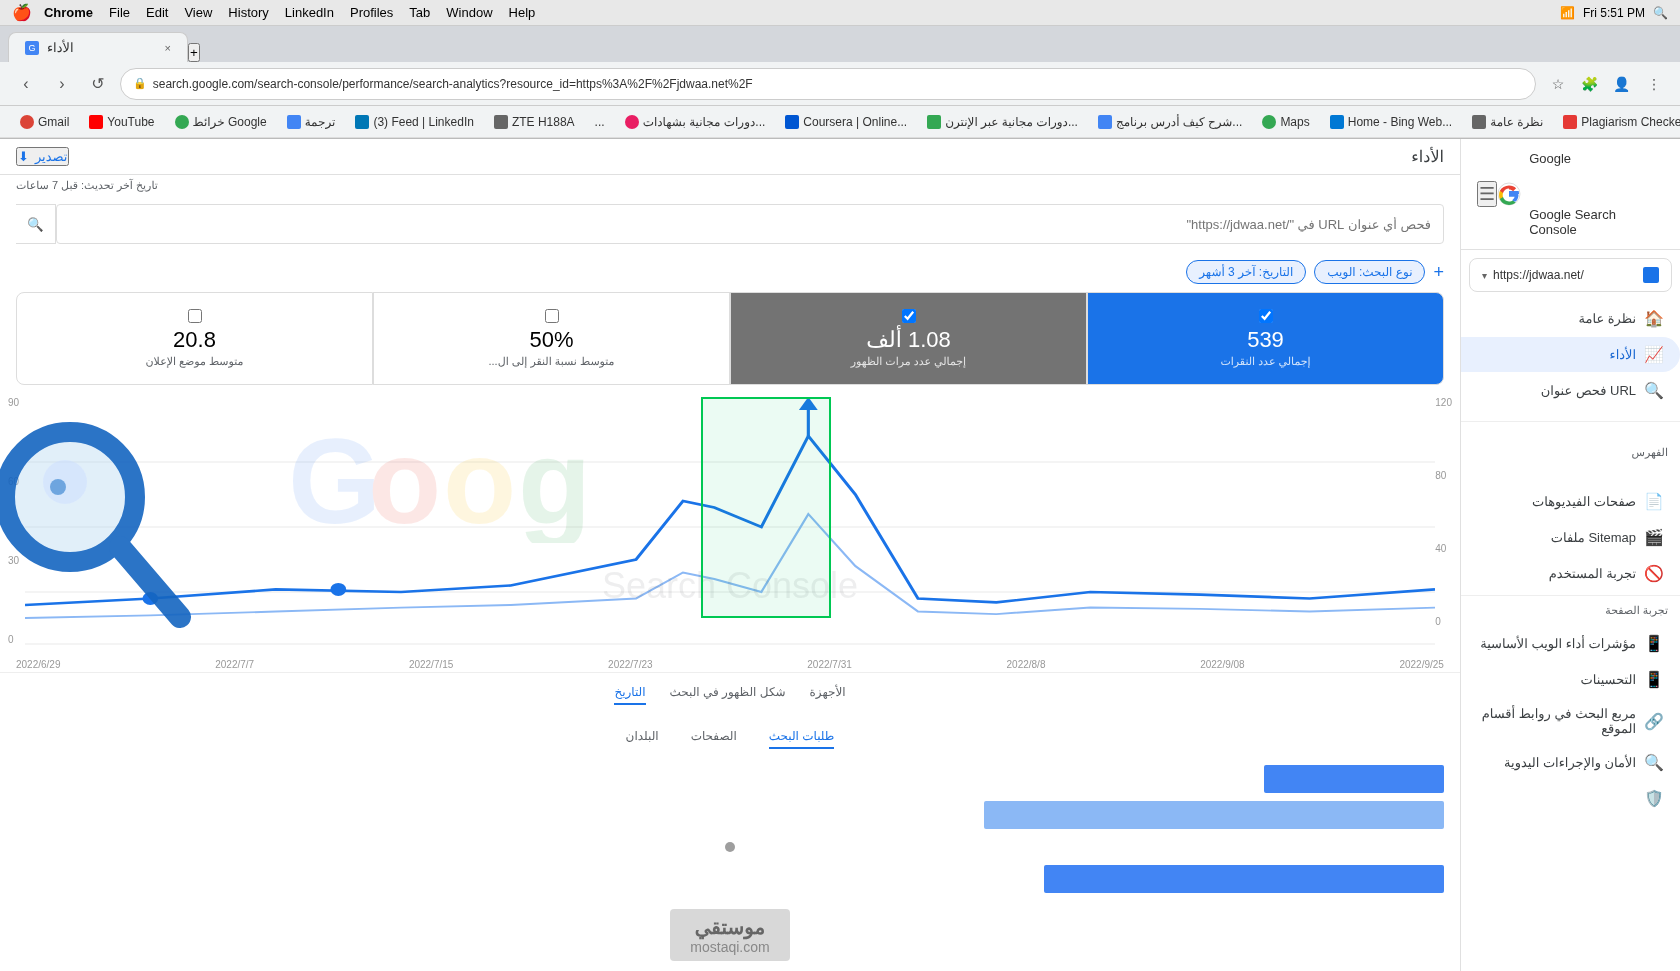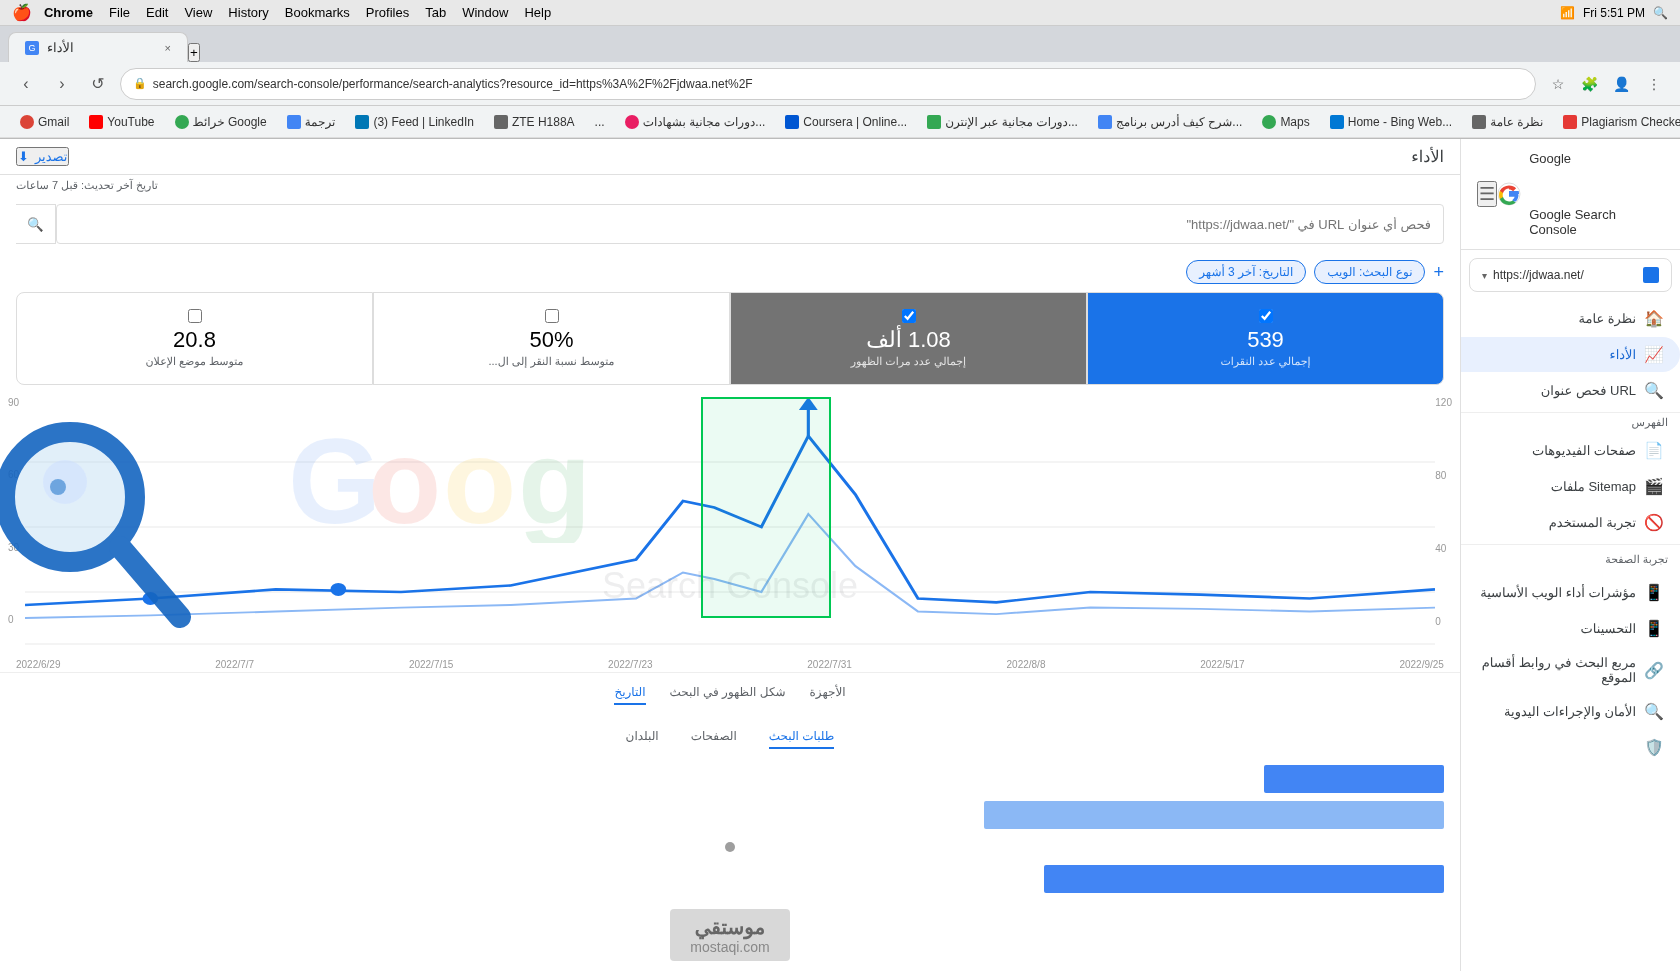--- a/index.html
+++ b/index.html
@@ -111,21 +111,21 @@
 <body>
 
 <div class="mac-menubar">
   <span class="apple">🍎</span>
   <div class="menu-items">
     <span class="menu-item bold">Chrome</span>
     <span class="menu-item">File</span>
     <span class="menu-item">Edit</span>
     <span class="menu-item">View</span>
     <span class="menu-item">History</span>
-    <span class="menu-item">Bookmarks</span>
+    <span class="menu-item">LinkedIn</span>
     <span class="menu-item">Profiles</span>
     <span class="menu-item">Tab</span>
     <span class="menu-item">Window</span>
     <span class="menu-item">Help</span>
   </div>
   <div class="right-icons">
     <span>📶</span>
     <span>Fri 5:51 PM</span>
     <span>🔍</span>
   </div>
@@ -280,21 +280,21 @@
         <div class="metric-checkbox">
           <input type="checkbox" class="metric-cb" style="">
         </div>
         <div class="metric-value">20.8</div>
         <div class="metric-label">متوسط موضع الإعلان</div>
       </div>
     </div>
 
     <div class="chart-area" style="position:relative;">
 
-      <div style="position:absolute;left:8px;top:0;bottom:32px;display:flex;flex-direction:column;justify-content:space-between;font-size:10px;color:#999;">
+      <div style="position:absolute;left:8px;top:0;bottom:12px;display:flex;flex-direction:column;justify-content:space-between;font-size:10px;color:#999;">
         <span>90</span>
         <span>60</span>
         <span>30</span>
         <span>0</span>
       </div>
 
       <div style="position:absolute;right:8px;top:0;bottom:30px;display:flex;flex-direction:column;justify-content:space-between;font-size:10px;color:#999;">
         <span>120</span>
         <span>80</span>
         <span>40</span>
@@ -341,21 +341,21 @@
       </svg>
     </div>
 
     <div class="date-labels">
       <span>2022/6/29</span>
       <span>2022/7/7</span>
       <span>2022/7/15</span>
       <span>2022/7/23</span>
       <span>2022/7/31</span>
       <span>2022/8/8</span>
-      <span>2022/5/17</span>
+      <span>2022/9/08</span>
       <span>2022/9/25</span>
     </div>
 
     <div class="chart-tabs-row">
       <span class="chart-tab">الأجهزة</span>
       <span class="chart-tab">شكل الظهور في البحث</span>
       <span class="chart-tab active">التاريخ</span>
     </div>
 
     <div class="bar-chart-section">
@@ -433,21 +433,21 @@
       </div>
       <div class="nav-item active">
         <span class="nav-label">الأداء</span>
         <span class="nav-icon">📈</span>
       </div>
       <div class="nav-item">
         <span class="nav-label">فحص عنوان URL</span>
         <span class="nav-icon">🔍</span>
       </div>
 
-      <div style="padding:3px 12px;font-size:11px;color:#5f6368;text-align:right;border-top:1px solid #eee;margin-top:4px;">الفهرس</div>
+      <div style="padding:24px 12px;font-size:11px;color:#5f6368;text-align:right;border-top:1px solid #eee;margin-top:13px;">الفهرس</div>
 
       <div class="nav-item">
         <span class="nav-label">صفحات الفيديوهات</span>
         <span class="nav-icon">📄</span>
       </div>
       <div class="nav-item">
         <span class="nav-label">ملفات Sitemap</span>
         <span class="nav-icon">🎬</span>
       </div>
       <div class="nav-item">

